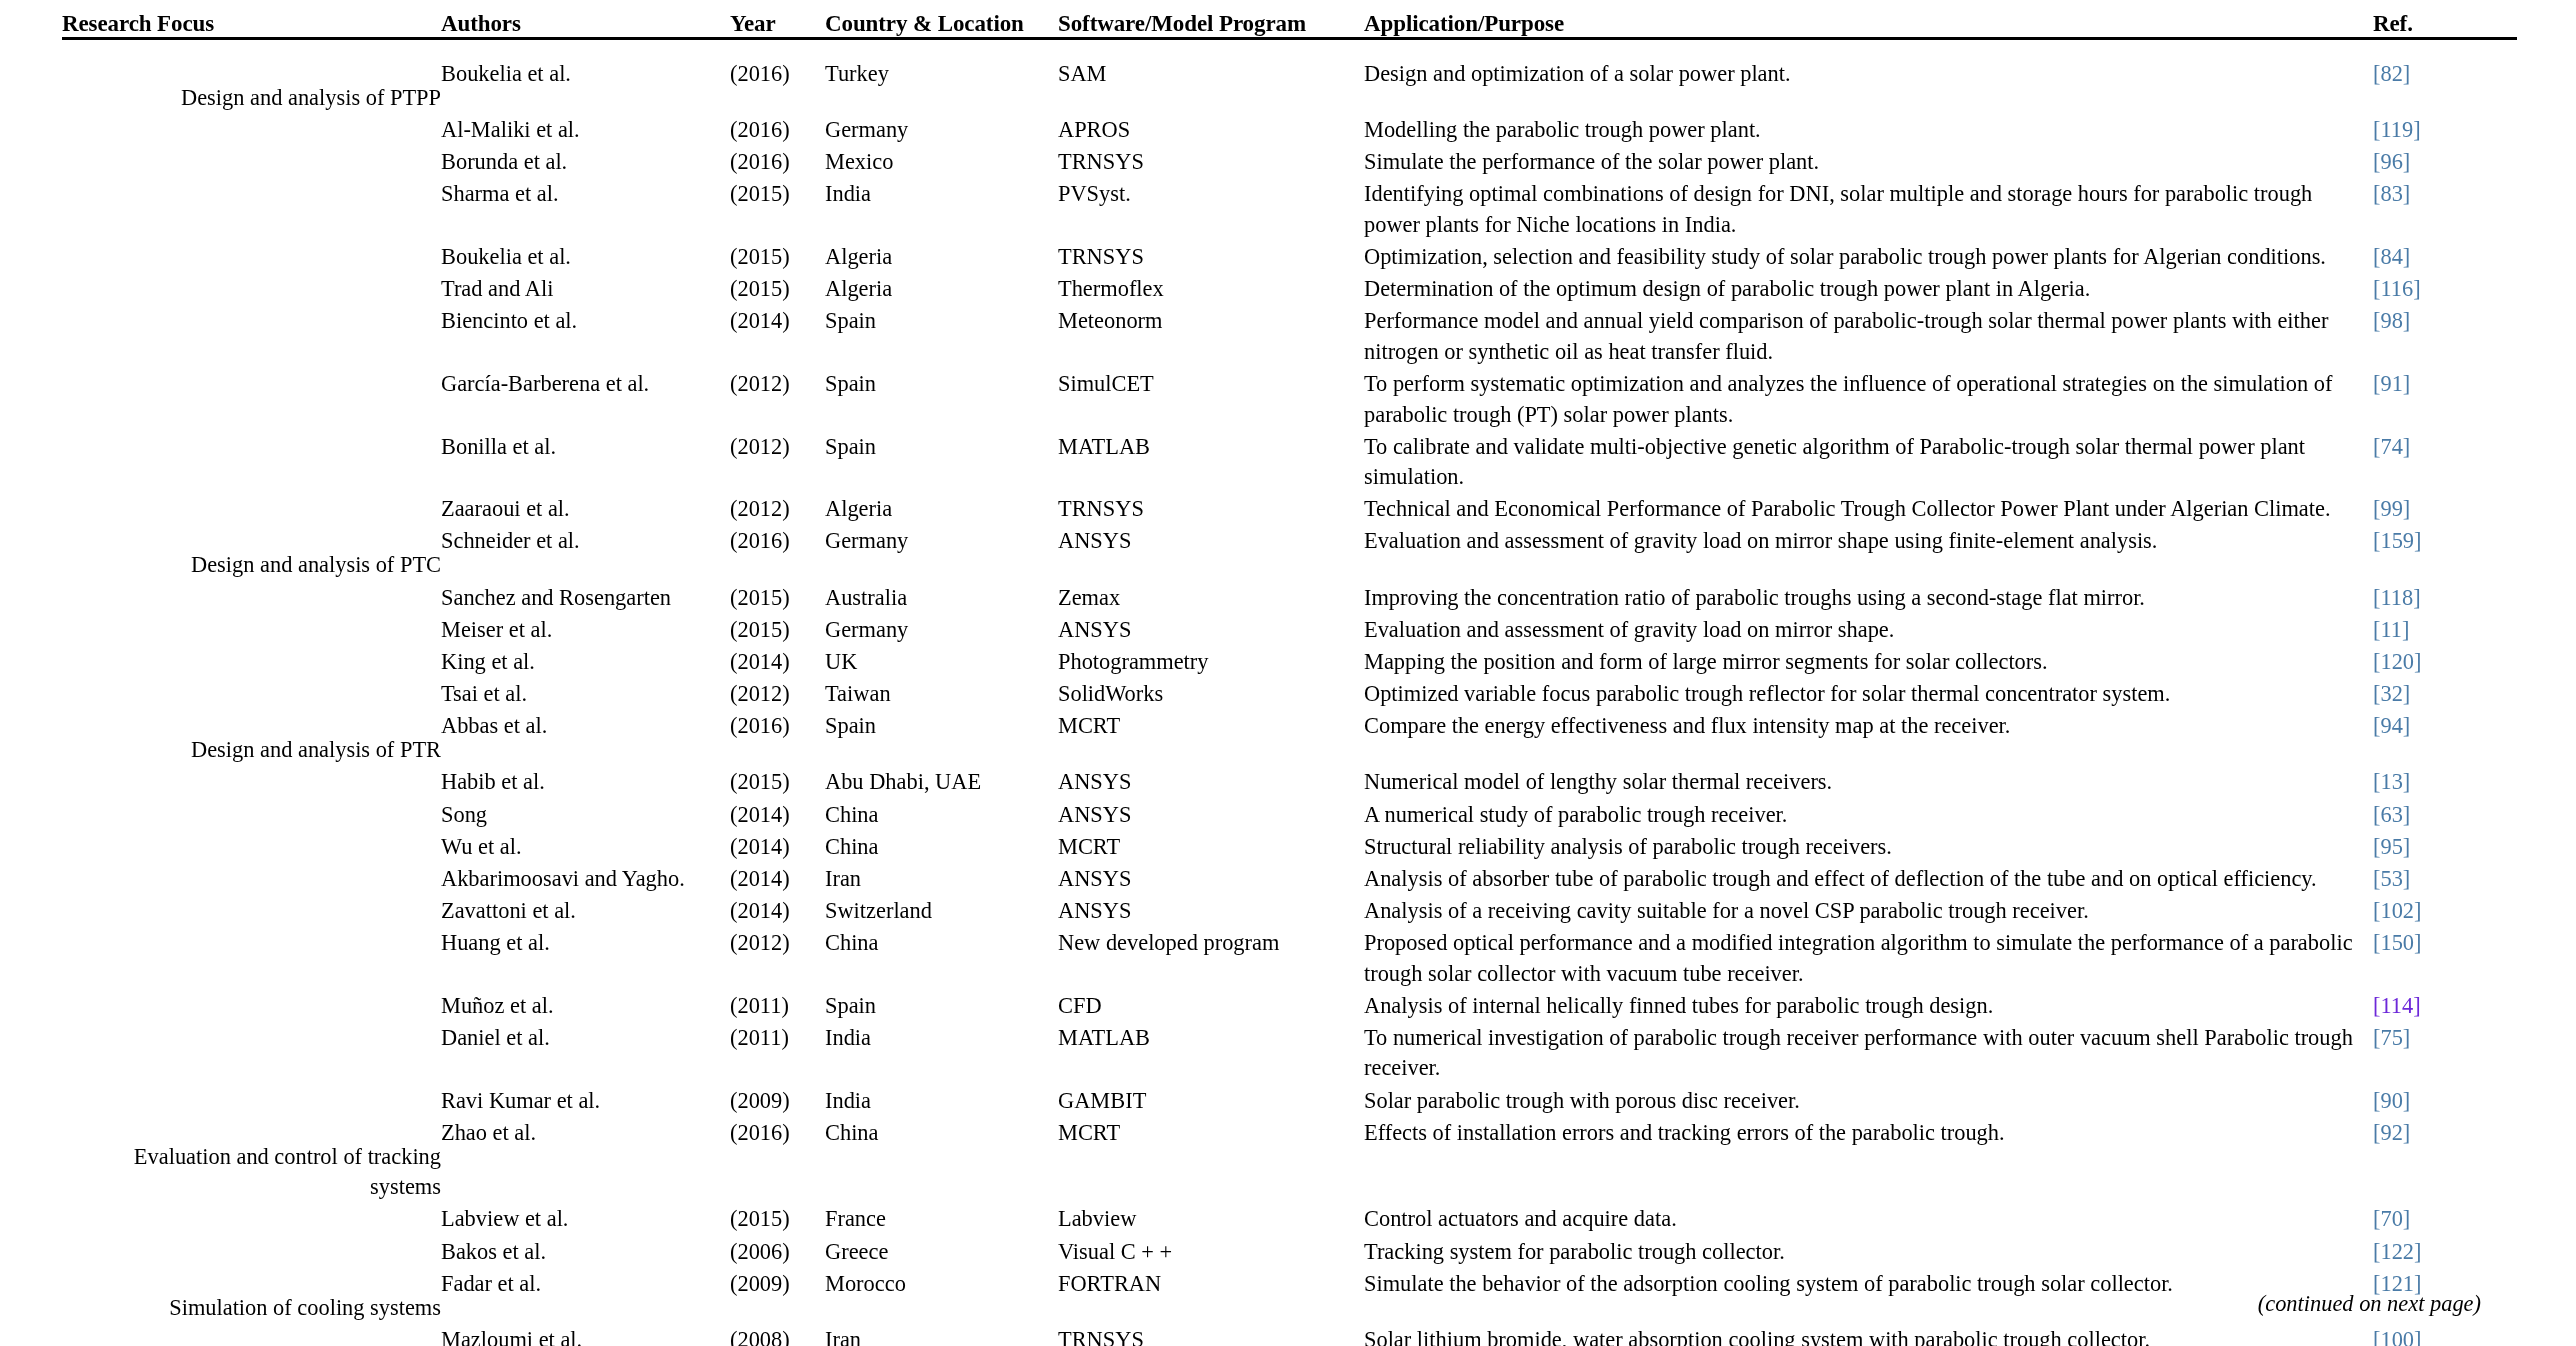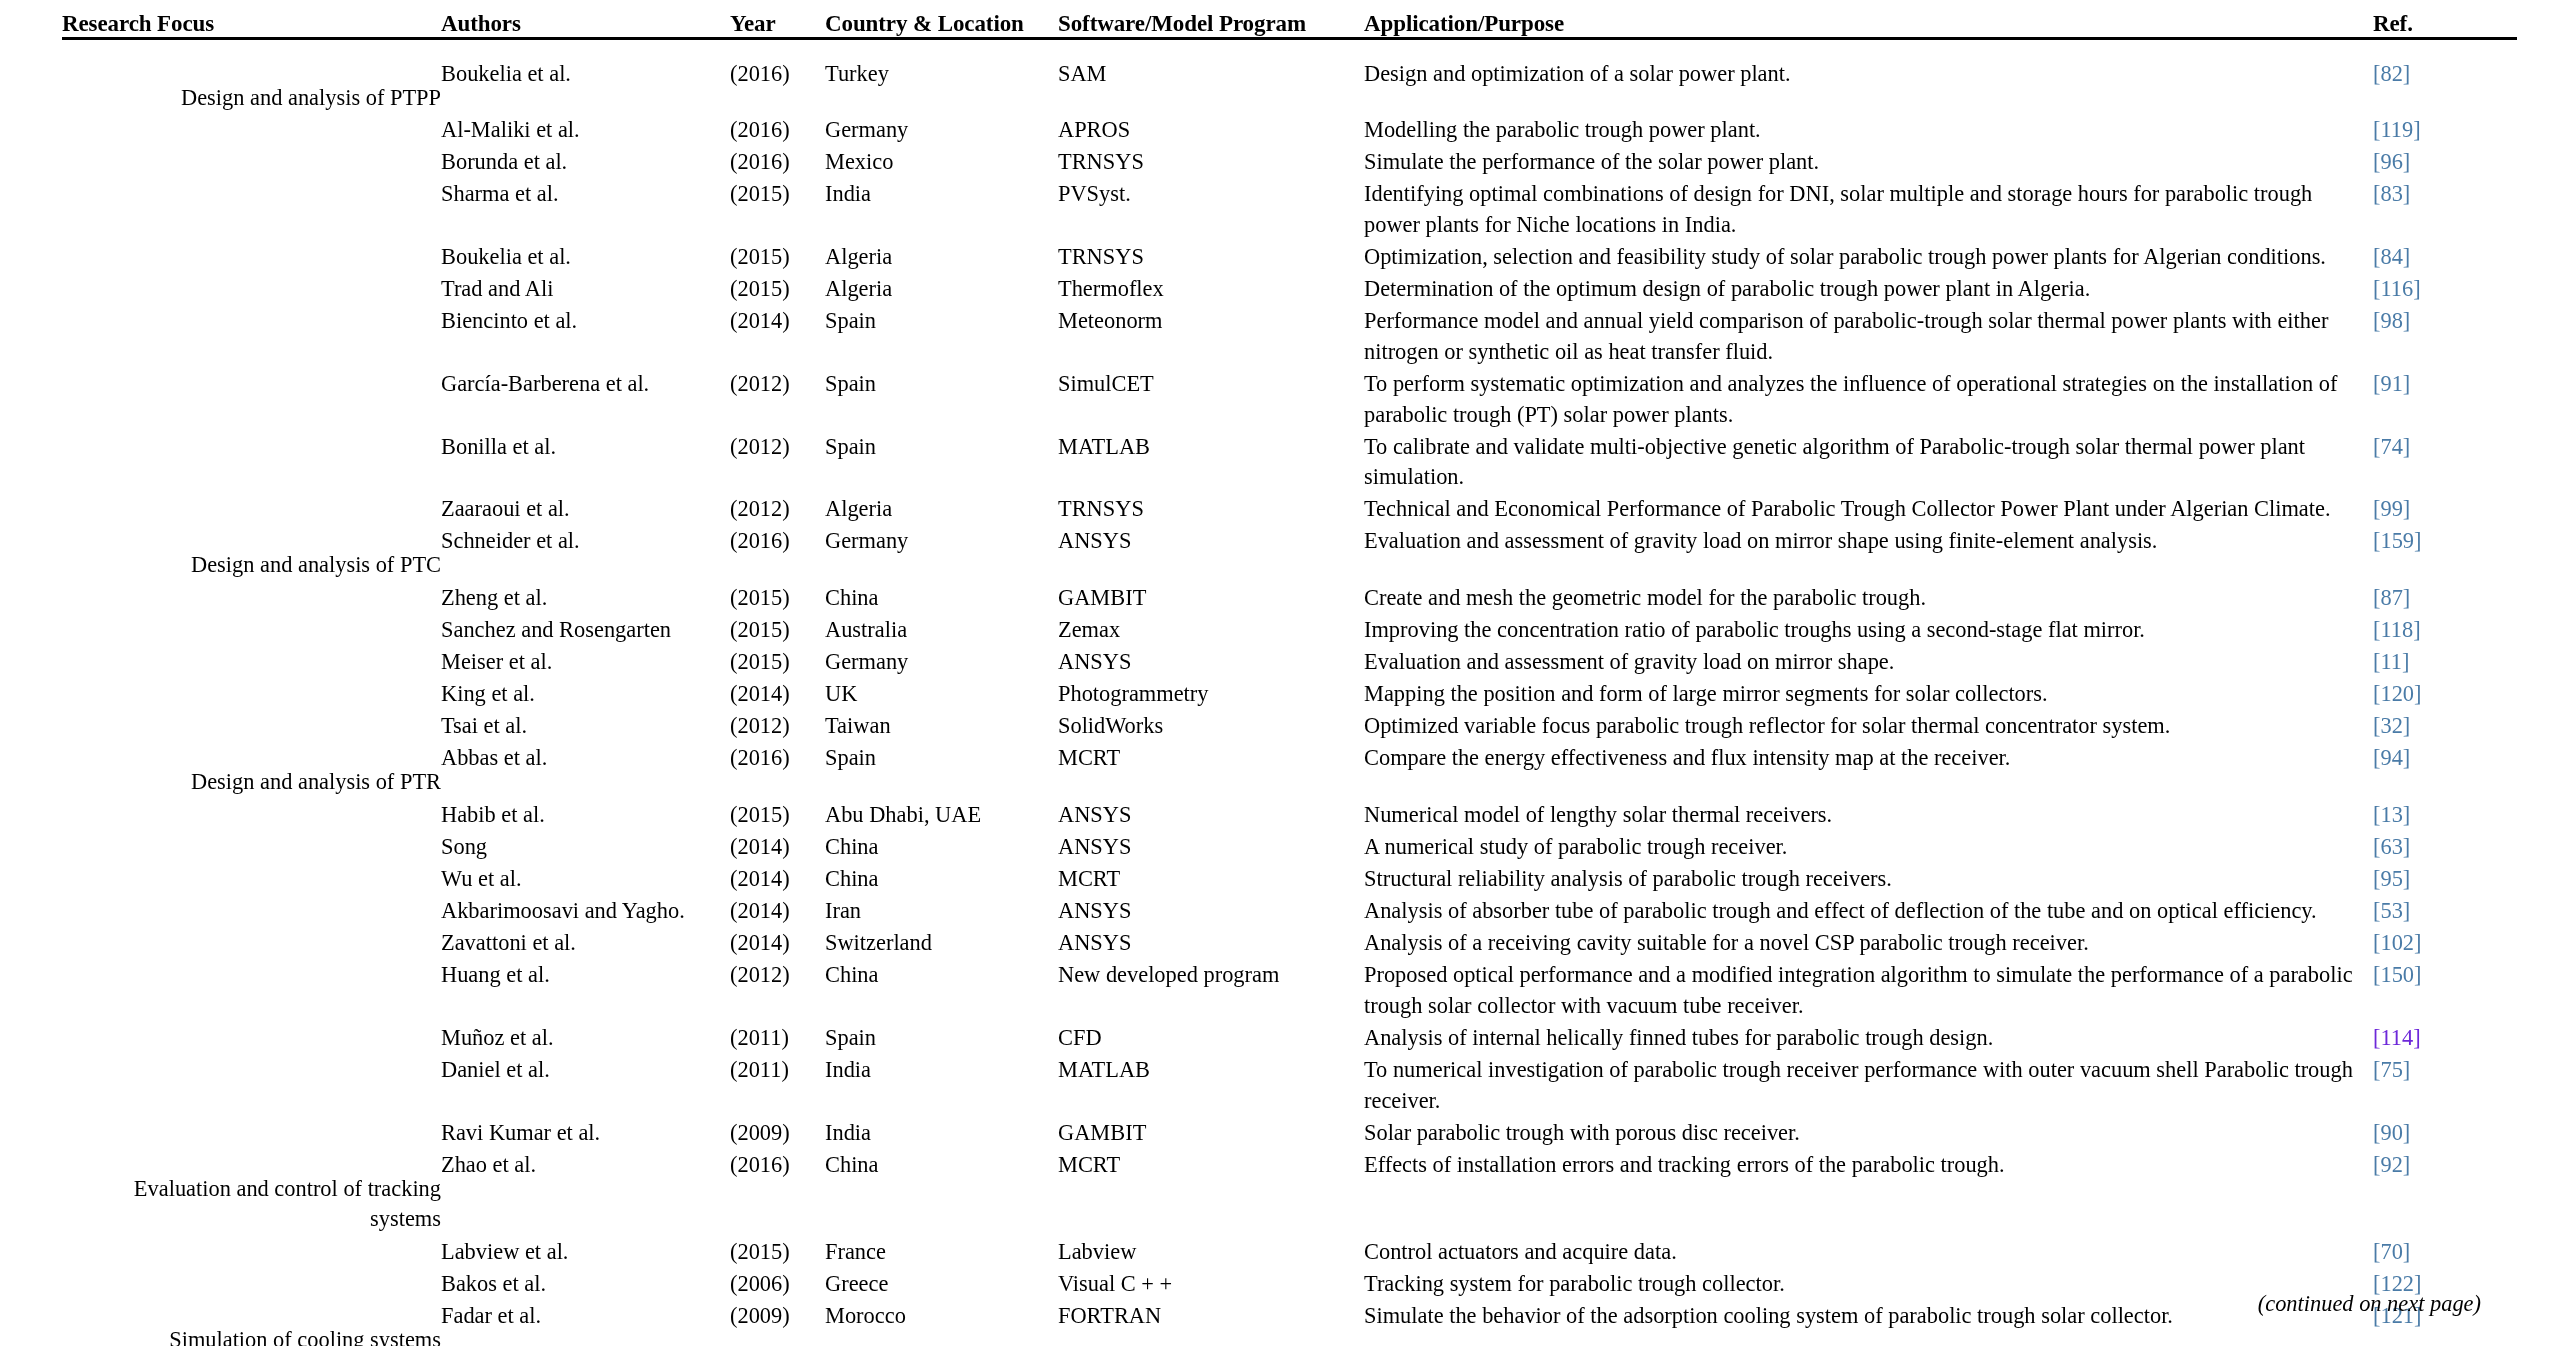--- a/index.html
+++ b/index.html
@@ -232,21 +232,21 @@
           <td class="col-ref"><a class="ref-link" href="#" style="color: rgb(74, 123, 167);">[98]</a></td>
         </tr>
         <tr>
           <td class="col-focus">
             <span class="focus-label"></span>
           </td>
           <td class="col-authors">García-Barberena et al.</td>
           <td class="col-year">(2012)</td>
           <td class="col-country">Spain</td>
           <td class="col-software">SimulCET</td>
-          <td class="col-purpose"><span>To perform systematic optimization and analyzes the influence of operational strategies on the installation of parabolic trough (PT) solar power plants.</span></td>
+          <td class="col-purpose"><span>To perform systematic optimization and analyzes the influence of operational strategies on the simulation of parabolic trough (PT) solar power plants.</span></td>
           <td class="col-ref"><a class="ref-link" href="#" style="color: rgb(74, 123, 167);">[91]</a></td>
         </tr>
         <tr>
           <td class="col-focus">
             <span class="focus-label"></span>
           </td>
           <td class="col-authors">Bonilla et al.</td>
           <td class="col-year">(2012)</td>
           <td class="col-country">Spain</td>
           <td class="col-software">MATLAB</td>
@@ -272,31 +272,20 @@
           <td class="col-year">(2016)</td>
           <td class="col-country">Germany</td>
           <td class="col-software">ANSYS</td>
           <td class="col-purpose"><span>Evaluation and assessment of gravity load on mirror shape using finite-element analysis.</span></td>
           <td class="col-ref"><a class="ref-link" href="#" style="color: rgb(74, 123, 167);">[159]</a></td>
         </tr>
         <tr>
           <td class="col-focus">
             <span class="focus-label"></span>
           </td>
-          <td class="col-authors">Zheng et al.</td>
-          <td class="col-year">(2015)</td>
-          <td class="col-country">China</td>
-          <td class="col-software">GAMBIT</td>
-          <td class="col-purpose"><span>Create and mesh the geometric model for the parabolic trough.</span></td>
-          <td class="col-ref"><a class="ref-link" href="#" style="color: rgb(74, 123, 167);">[87]</a></td>
-        </tr>
-        <tr>
-          <td class="col-focus">
-            <span class="focus-label"></span>
-          </td>
           <td class="col-authors">Sanchez and Rosengarten</td>
           <td class="col-year">(2015)</td>
           <td class="col-country">Australia</td>
           <td class="col-software">Zemax</td>
           <td class="col-purpose"><span>Improving the concentration ratio of parabolic troughs using a second-stage flat mirror.</span></td>
           <td class="col-ref"><a class="ref-link" href="#" style="color: rgb(74, 123, 167);">[118]</a></td>
         </tr>
         <tr>
           <td class="col-focus">
             <span class="focus-label"></span>

